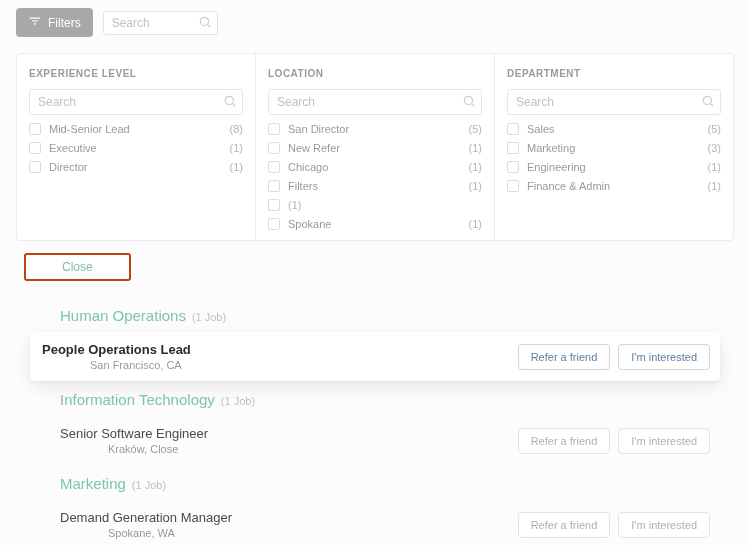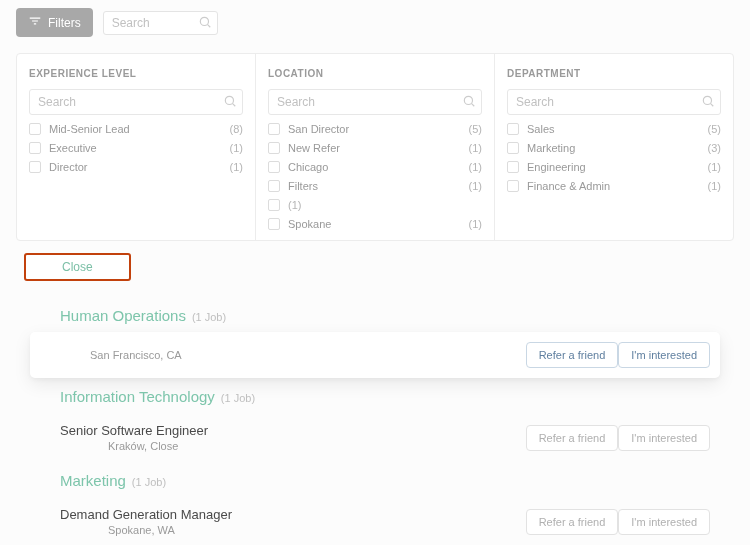--- a/index.html
+++ b/index.html
@@ -160,20 +160,21 @@
     margin-bottom: 2px;
   }
   .job-info .job-loc {
     font-size: 11px;
     color: #9a9a9a;
     margin-left: 48px;
   }
   .job-card.highlighted .job-title { color: #2b2b2b; font-weight: 600; }
   .job-actions {
     display: flex;
+    gap: 8px;
   }
   .btn-outline {
     background: #fff;
     border: 1px solid #c9d7e4;
     color: #5f7f9f;
     font-size: 11px;
     padding: 6px 12px;
     border-radius: 4px;
     cursor: pointer;
   }
@@ -304,20 +305,21 @@
   <button class="close-btn">Close</button>
 </div>
 
 <div class="jobs" id="jobs-list">
     <div class="category-header">
       <span class="category-name">Human Operations</span>
       <span class="category-count">(1 Job)</span>
     </div>
     <div class="job-card highlighted">
       <div class="job-info">
+        <div class="job-title">People Operations Lead</div>
         <div class="job-loc">San Francisco, CA</div>
       </div>
       <div class="job-actions">
         <button class="btn-outline">Refer a friend</button>
         <button class="btn-outline">I'm interested</button>
       </div>
     </div>
     <div class="category-header">
       <span class="category-name">Information Technology</span>
       <span class="category-count">(1 Job)</span>

